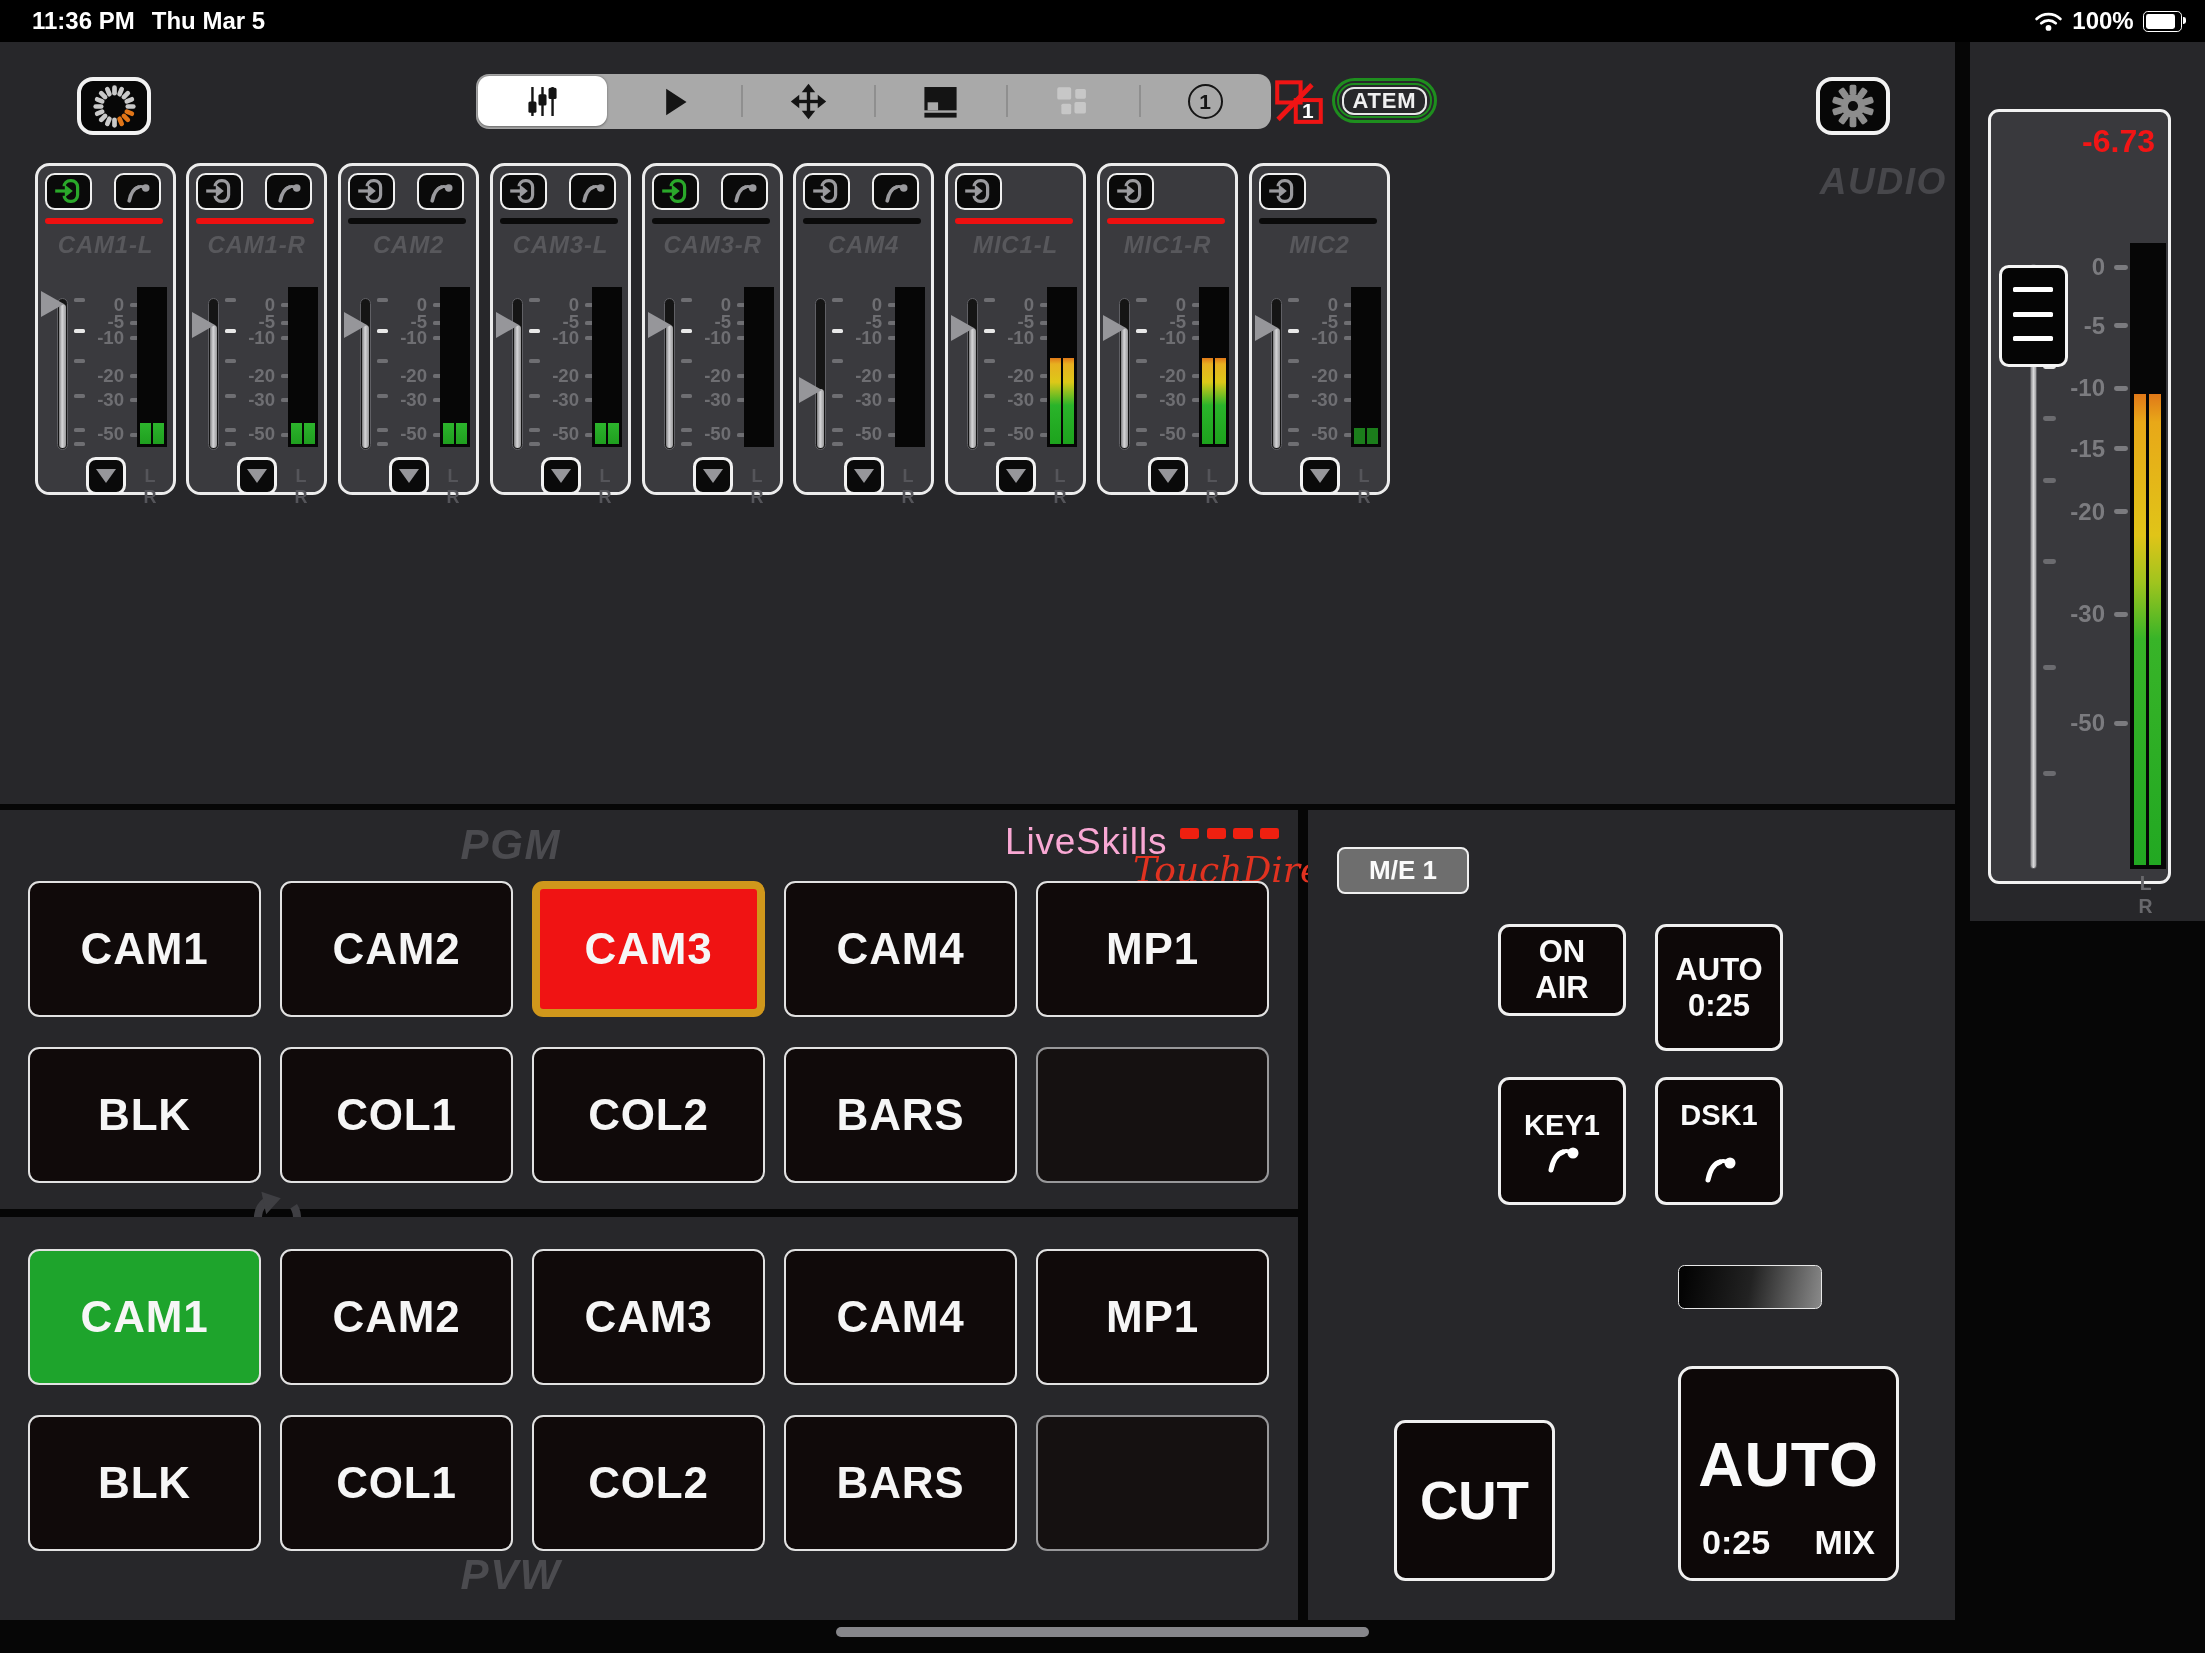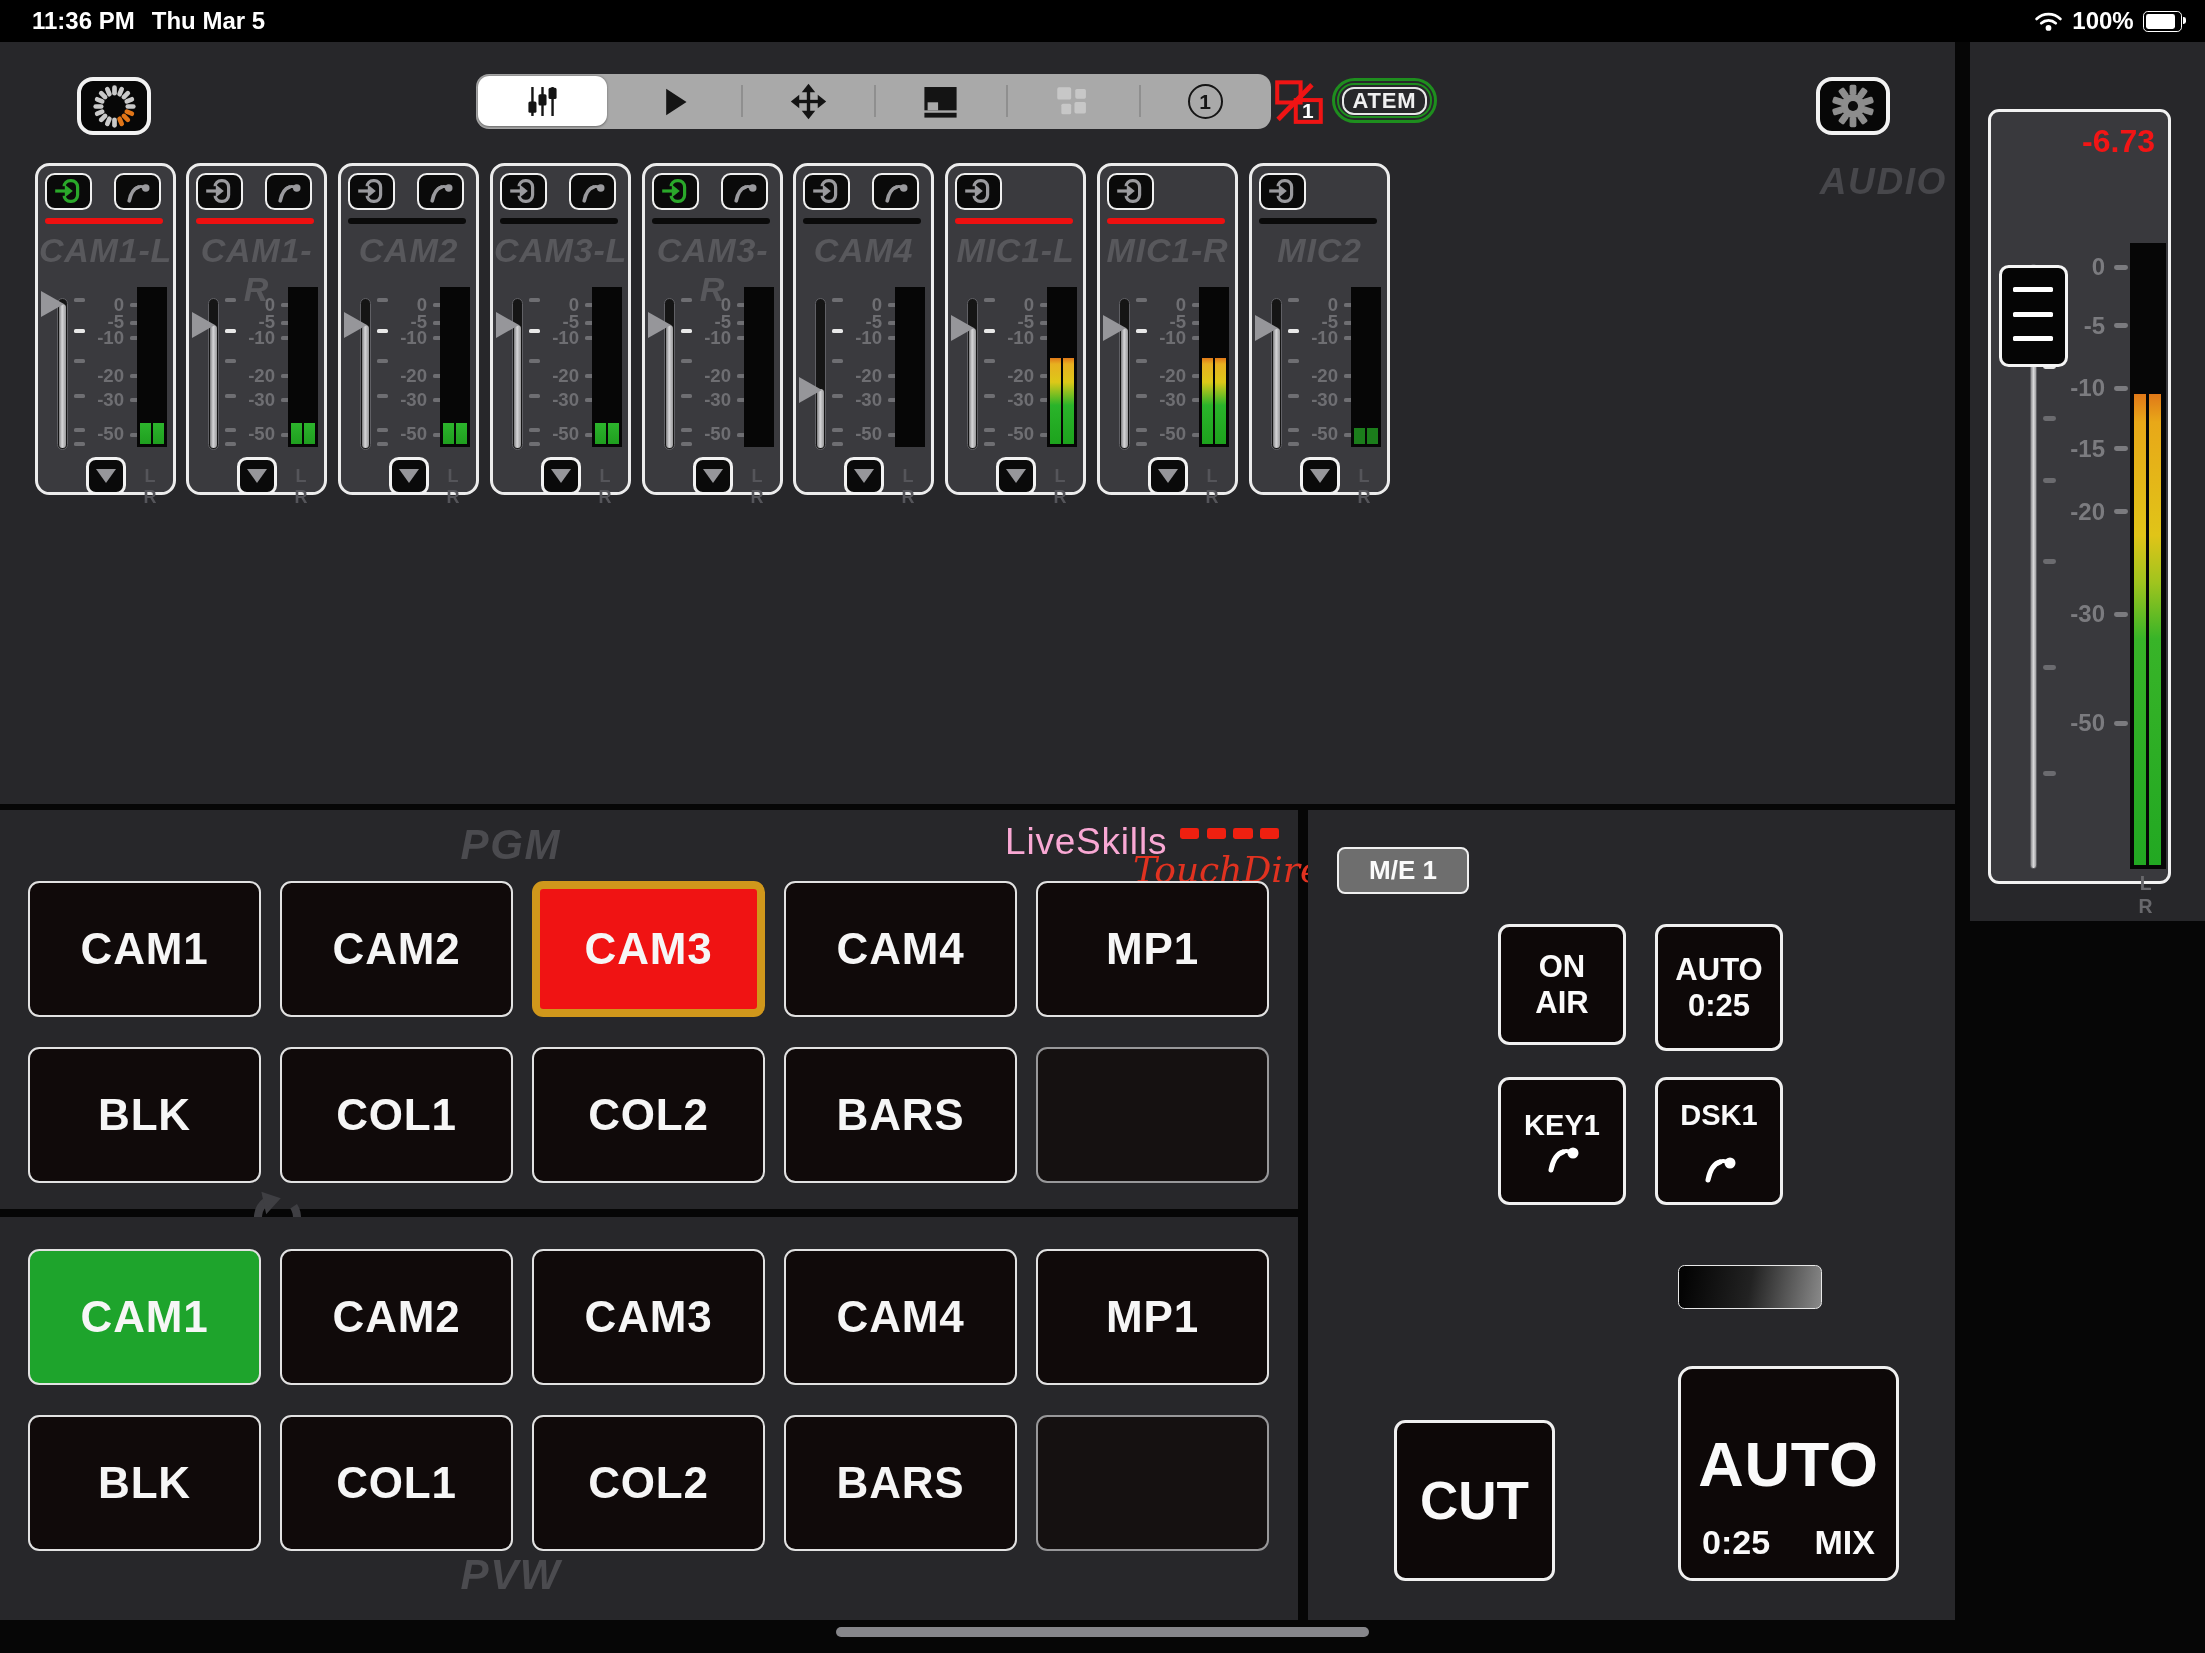--- a/index.html
+++ b/index.html
@@ -43,21 +43,21 @@
   #audio-label{position:absolute;left:1695px;top:119px;width:252px;text-align:right;
                font-style:italic;font-weight:700;font-size:37px;color:#47474b;letter-spacing:1.6px;}
   
   .strip{position:absolute;top:121px;width:141px;height:332px;background:#3a3a3e;border:3.2px solid #ececec;
          border-radius:14.5px;box-sizing:border-box;}
   .ch-btn{position:absolute;top:6.5px;width:47px;height:37px;background:#0a0a0a;border:2.4px solid #f0f0f0;
           border-radius:9.7px;box-sizing:border-box;display:flex;align-items:center;justify-content:center;}
   .ch-line{position:absolute;left:7.3px;top:52px;width:118px;height:5.7px;border-radius:3.2px;}
   .ch-line.red{background:#ee1010;} .ch-line.black{background:#0a0a0a;}
   .ch-label{position:absolute;left:0;width:100%;top:65px;text-align:center;font-style:italic;
-            font-weight:700;font-size:34px;color:#58585c;letter-spacing:0.8px;}
+            font-weight:700;font-size:24px;color:#58585c;letter-spacing:0.8px;}
   .ch-scale-num{position:absolute;left:21px;width:65px;text-align:right;font-size:18.6px;font-weight:700;
                 color:#6e6e72;line-height:22.6px;}
   .tick{position:absolute;height:4px;border-radius:1.6px;width:11.3px;background:#6e6e72;}
   .tick.tl{left:36px;} .tick.tr{left:92px;} .tick.w{background:#e8e8e8;}
   .ch-track{position:absolute;left:19.4px;top:132px;width:10.5px;height:152px;background:#151515;
             border:0.8px solid #606065;border-radius:5.7px;box-sizing:border-box;}
   .ch-fill{position:absolute;left:0.8px;right:0.8px;bottom:0.8px;border-radius:4.8px;
            background:linear-gradient(90deg,#7e7e80,#d6d6d8 45%,#98989a);}
   .ch-tri{position:absolute;left:3.2px;width:0;height:0;border-top:13.7px solid transparent;
           border-bottom:13.7px solid transparent;border-left:23.4px solid #96969a;}
@@ -105,21 +105,21 @@
   #logo-dashes{position:absolute;left:1180px;top:18px;display:flex;gap:7.3px;}
   #logo-dashes div{width:19.4px;height:10.5px;border-radius:2.4px;background:#f02010;}
   #logo-product{position:absolute;left:1133px;top:39px;font-family:"DejaVu Serif",serif;font-style:italic;
                 font-size:36px;color:#e03220;}
   #swap-icon{position:absolute;left:242px;top:1182px;width:71px;height:71px;}
   
   .me-btn{position:absolute;background:#0d0808;border:3.2px solid #f0f0f0;border-radius:11.3px;box-sizing:border-box;
           display:flex;flex-direction:column;align-items:center;justify-content:center;color:#fafafa;font-weight:700;}
   #me-bus{left:29px;top:37px;width:132px;height:47px;background:#6e6e6e;border-width:2.4px;border-radius:8px;
           flex-direction:row;font-size:26px;}
-  #onair{left:190px;top:114px;width:128px;height:121px;font-size:31px;line-height:36px;}
+  #onair{left:190px;top:114px;width:128px;height:92px;font-size:31px;line-height:36px;}
   #auto-sm{left:347px;top:114px;width:128px;height:127px;font-size:31px;line-height:36px;}
   #bg-btn{left:29px;top:270px;width:132px;height:124px;background:#dfa01b;font-size:37px;}
   #key1{left:190px;top:267px;width:128px;height:128px;font-size:29px;line-height:32px;}
   #dsk1{left:347px;top:267px;width:128px;height:128px;font-size:29px;line-height:32px;gap:20px;}
   #prevtrans{left:86px;top:447px;width:129px;height:127px;font-size:29px;line-height:36px;}
   #tbar{left:370px;top:455px;width:144px;height:44px;border:1.6px solid #e8e8e8;border-radius:6.5px;position:absolute;
         background:linear-gradient(100deg,#040404 5%,#222 50%,#8a8a8a 100%);box-sizing:border-box;}
   #cut{left:86px;top:610px;width:161px;height:161px;font-size:53px;}
   #auto-big{left:370px;top:556px;width:221px;height:215px;border-radius:14.5px;justify-content:flex-end;padding-bottom:16px;}
   #auto-big .big{font-size:63px;letter-spacing:0.8px;margin-bottom:22.6px;}

